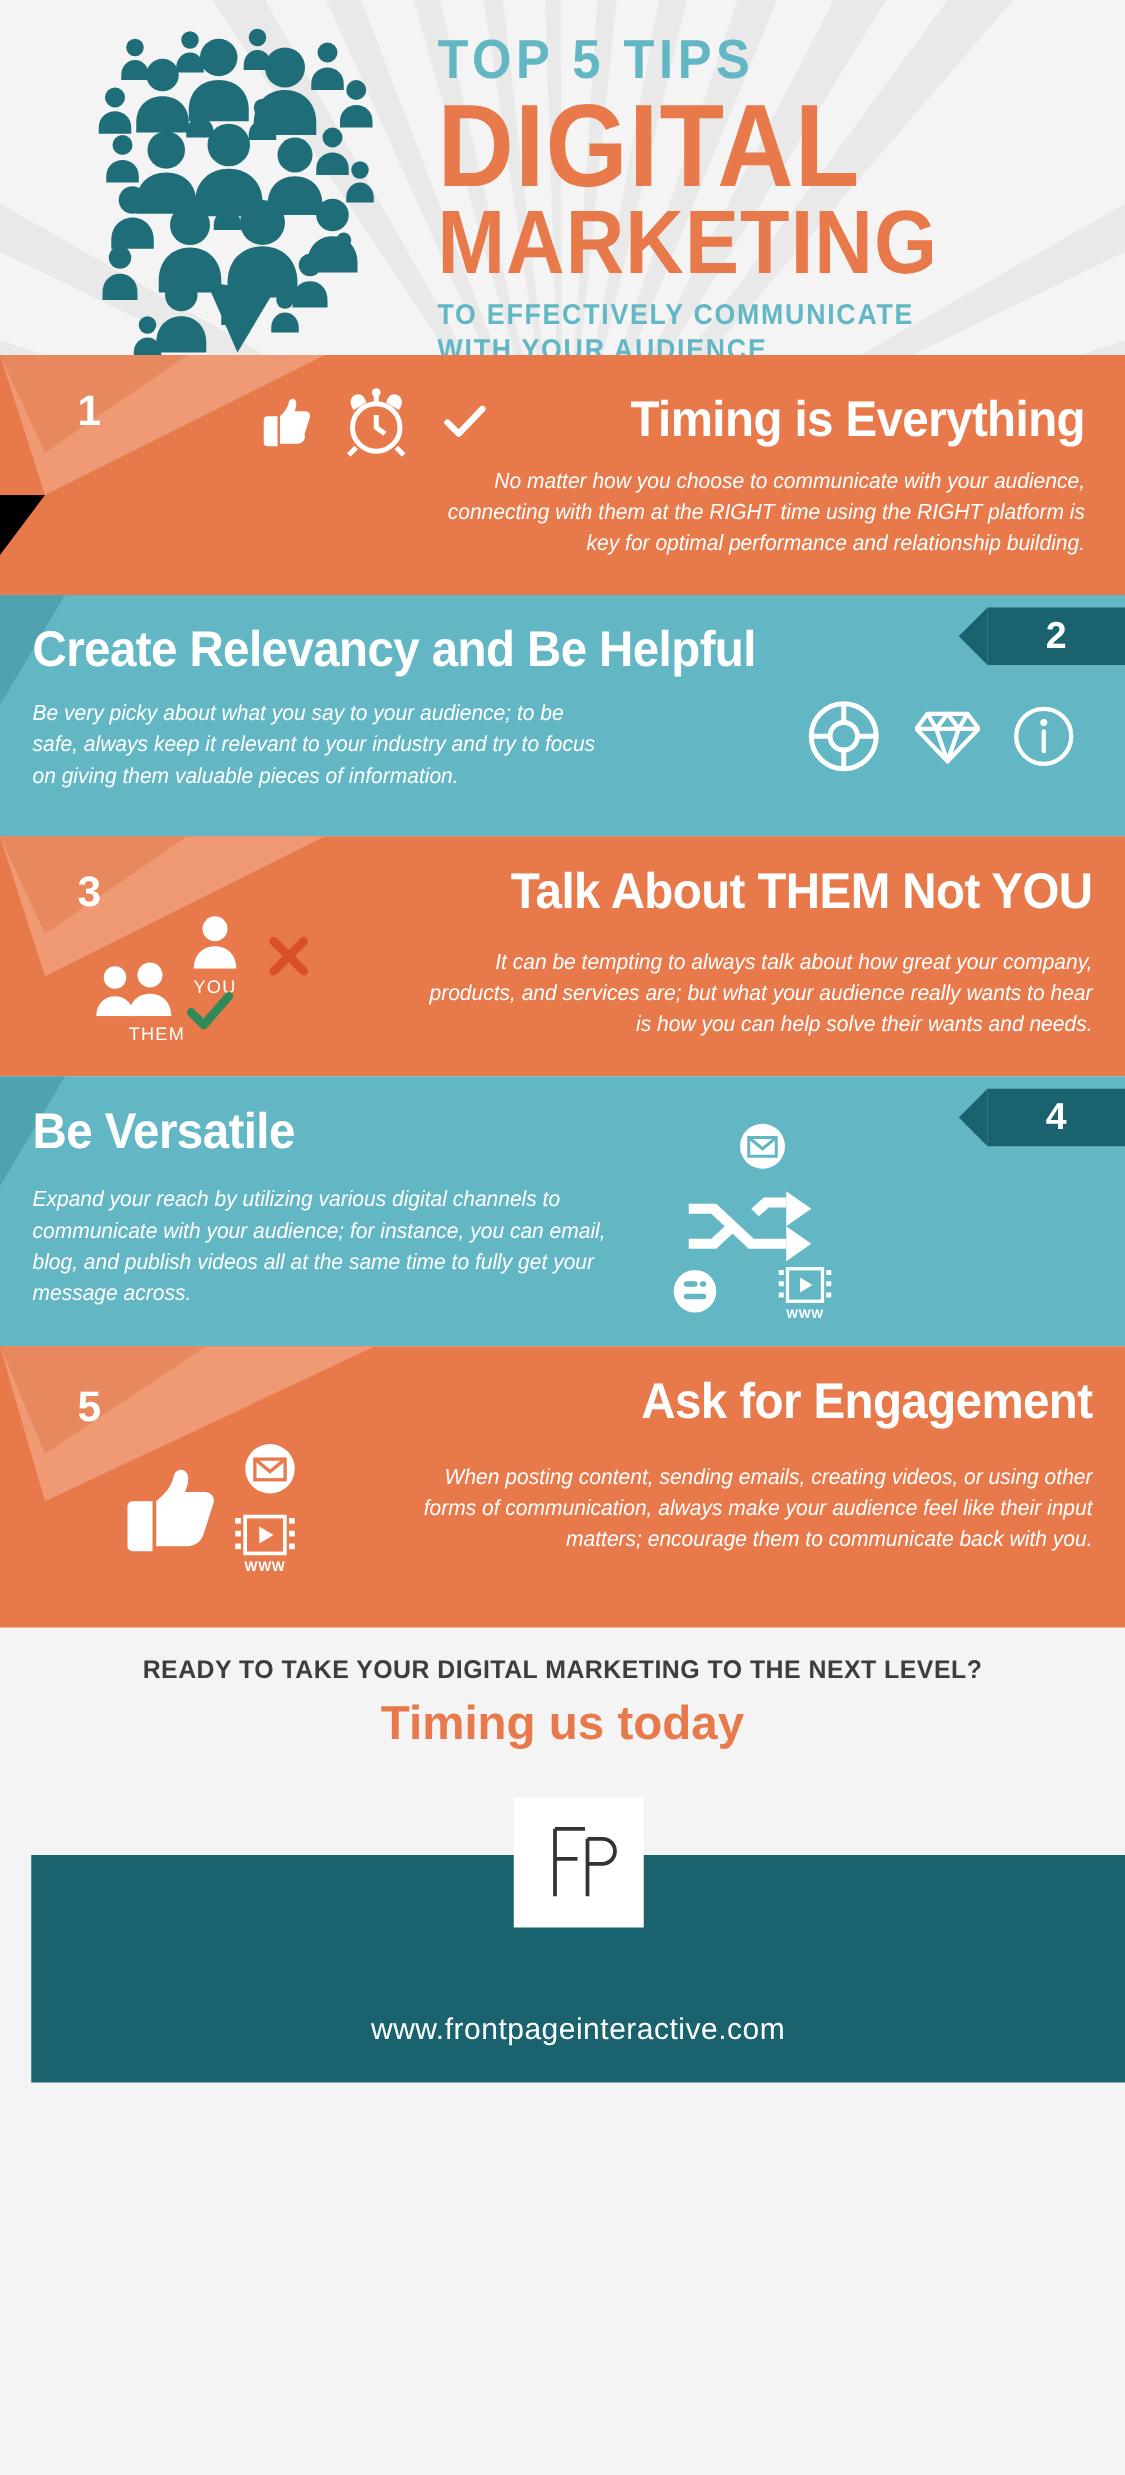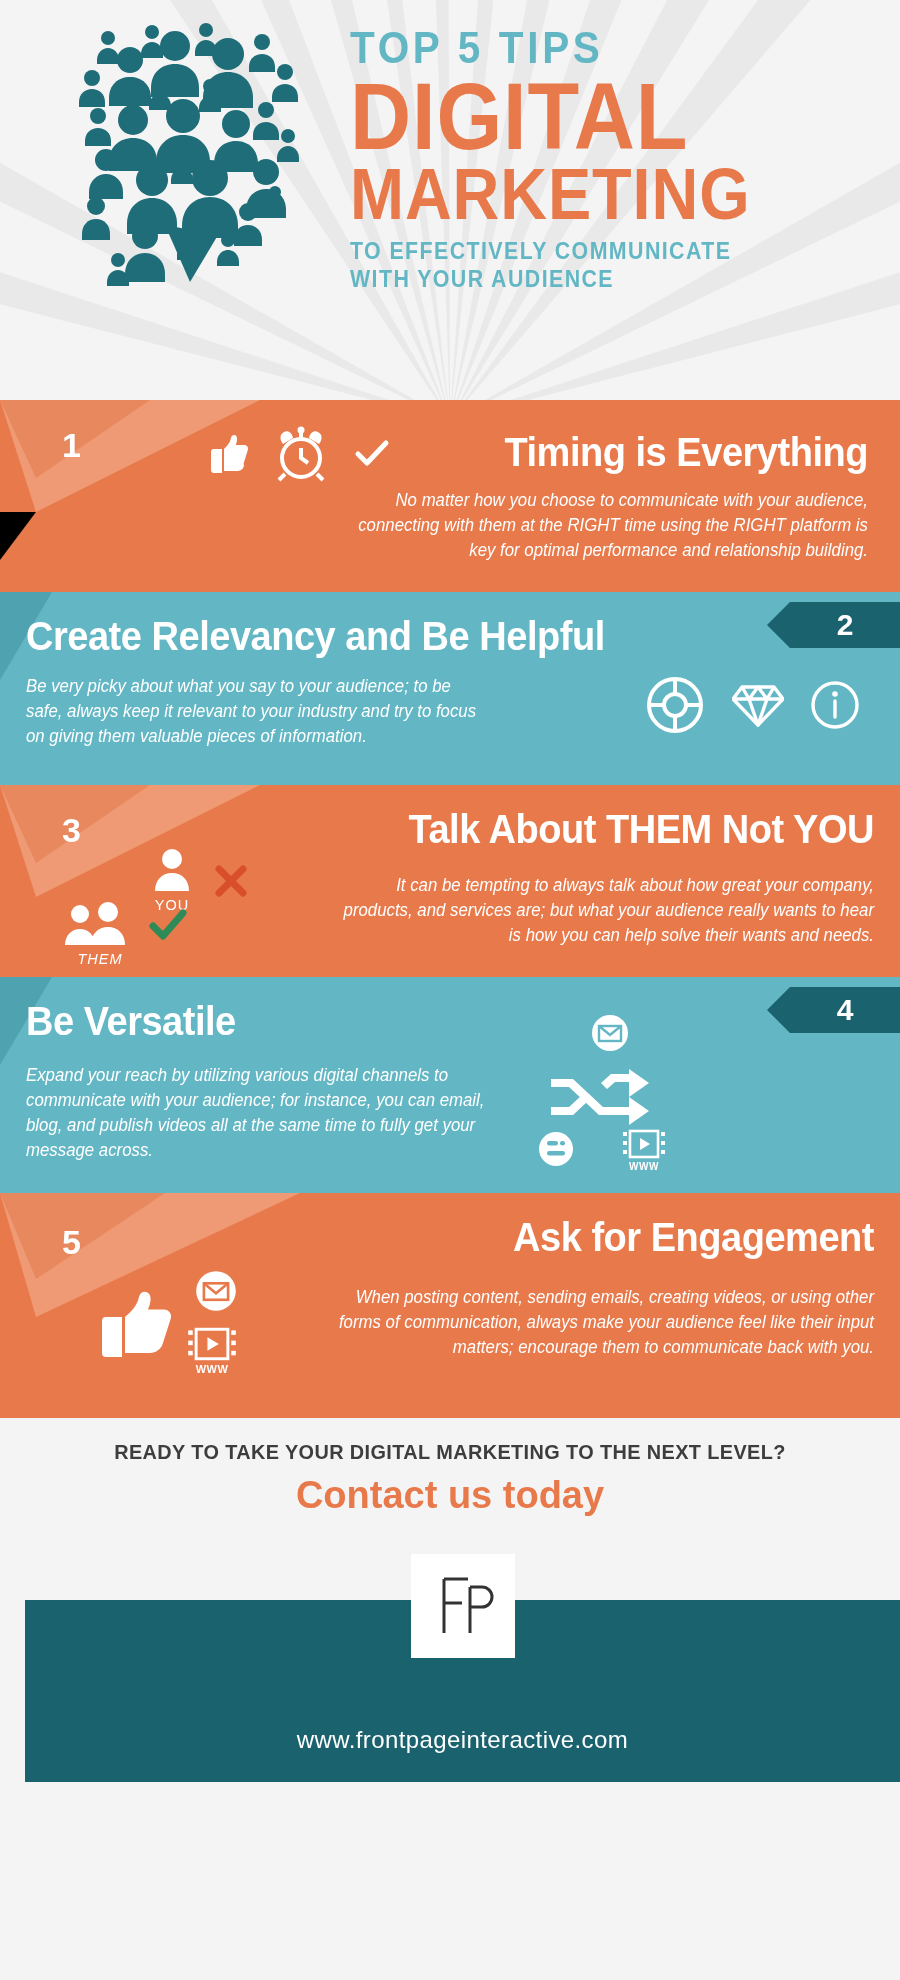--- a/index.html
+++ b/index.html
@@ -5,21 +5,21 @@
   html,body{margin:0;padding:0;}
   body{
     width:900px;height:1980px;
     font-family:"Liberation Sans", sans-serif;
     background:#f2f2f2;
     overflow:hidden;
   }
   .page{position:relative;width:900px;height:1980px;overflow:hidden;background:#f4f4f4;}
 
   
-  .header{position:relative;height:400px;overflow:hidden;background:#7f1d1d;}
+  .header{position:relative;height:284px;overflow:hidden;background:#7f1d1d;}
   .rays{position:absolute;inset:0;overflow:hidden;}
   .rays svg{position:absolute;left:50%;top:-180px;transform:translateX(-50%);}
 
   .crowd{position:absolute;left:70px;top:20px;width:240px;height:270px;}
   .crowd svg{display:block;}
 
   .head-text{position:absolute;left:350px;top:26px;width:520px;}
   .t-top{
     color:#63b7c4;font-weight:bold;letter-spacing:4px;
     font-size:44px;line-height:1;font-family:"Liberation Sans Narrow","Liberation Sans",sans-serif;
@@ -284,21 +284,21 @@
       <svg width="42" height="44" viewBox="0 0 42 44">
         <circle cx="21" cy="12" r="10" fill="#fff"></circle>
         <path d="M4 44c0-11 7-18 17-18s17 7 17 18z" fill="#fff"></path>
       </svg>
       <div style="color:#fff;font-size:14.5px;letter-spacing:1px;margin-top:2px;">YOU</div>
     </div>
     <svg style="position:absolute;left:213px;top:78px;" width="36" height="36" viewBox="0 0 36 36">
       <path d="M6 6l24 24M30 6L6 30" stroke="#d94f2b" stroke-width="7" stroke-linecap="round"></path>
     </svg>
 
-    <div style="position:absolute;left:52px;top:116px;width:96px;text-align:center;font-style:italic;">
+    <div style="position:absolute;left:52px;top:100px;width:96px;text-align:right;">
       <svg width="72" height="44" viewBox="0 0 72 44">
         <circle cx="16" cy="13" r="9" fill="#fff"></circle>
         <path d="M1 44c0-10 7-16 15-16s15 6 15 16z" fill="#fff"></path>
         <circle cx="44" cy="11" r="10" fill="#fff"></circle>
         <path d="M27 44c0-11 7-18 17-18s17 7 17 18z" fill="#fff"></path>
       </svg>
       <div style="color:#fff;font-size:14.5px;letter-spacing:1px;margin-top:2px;">THEM</div>
     </div>
     <svg style="position:absolute;left:148px;top:122px;" width="40" height="36" viewBox="0 0 40 36">
       <path d="M5 19l10 10L35 6" fill="none" stroke="#2e8b57" stroke-width="7" stroke-linecap="round" stroke-linejoin="round"></path>
@@ -399,21 +399,21 @@
         </g>
       </svg>
       <div style="color:#fff;font-size:11px;font-weight:bold;letter-spacing:.5px;margin-top:-2px;">WWW</div>
     </div>
 
     <p class="sec-body right-al" style="position:absolute;right:26px;top:92px;width:560px;">When posting content, sending emails, creating videos, or using other forms of communication, always make your audience feel like their input matters;  encourage them to communicate back with you.</p>
   </div>
 
   <div class="cta">
     <div class="cta-1">READY TO TAKE YOUR DIGITAL MARKETING TO THE NEXT LEVEL?</div>
-    <div class="cta-2">Contact us today</div>
+    <div class="cta-2">Timing us today</div>
   </div>
   <div class="logo-wrap"></div>
 
   <div class="footer">
     <div class="logo">
       <svg width="74" height="74" viewBox="0 0 74 74">
         <g fill="none" stroke="#333" stroke-width="3">
           <path d="M18 10v54"></path>
           <path d="M18 10h24"></path>
           <path d="M18 34h18"></path>

